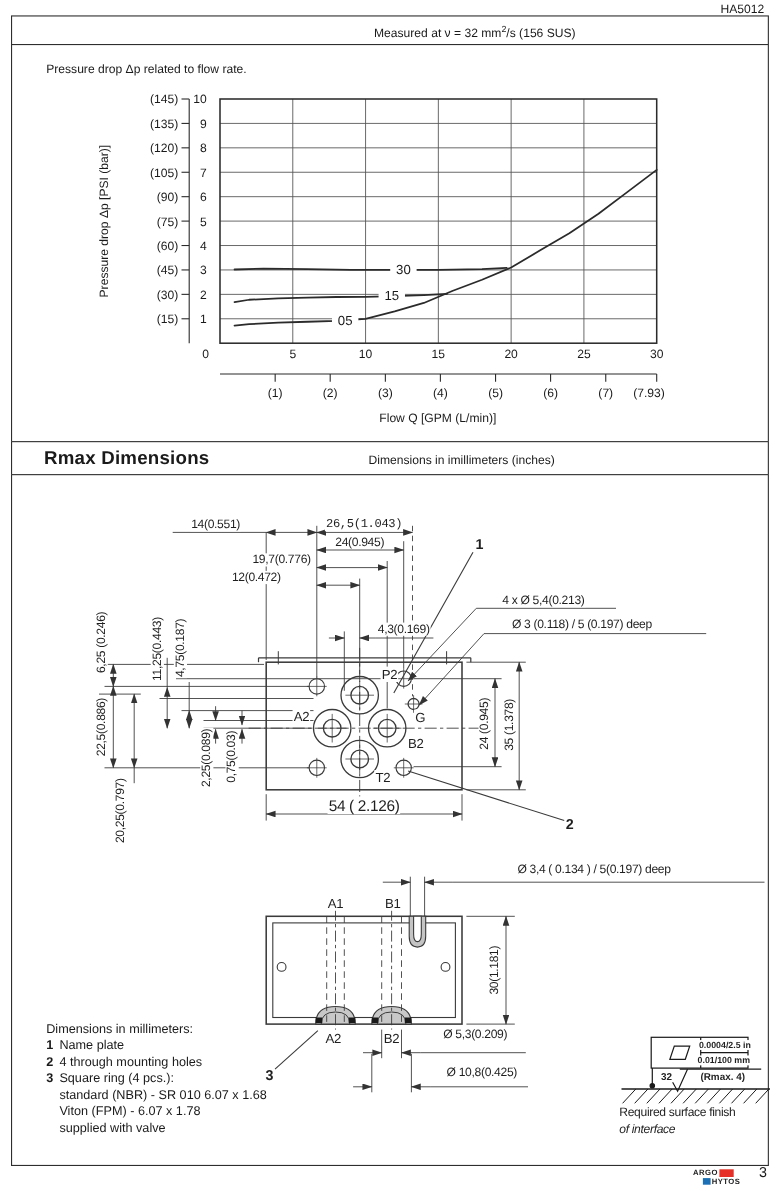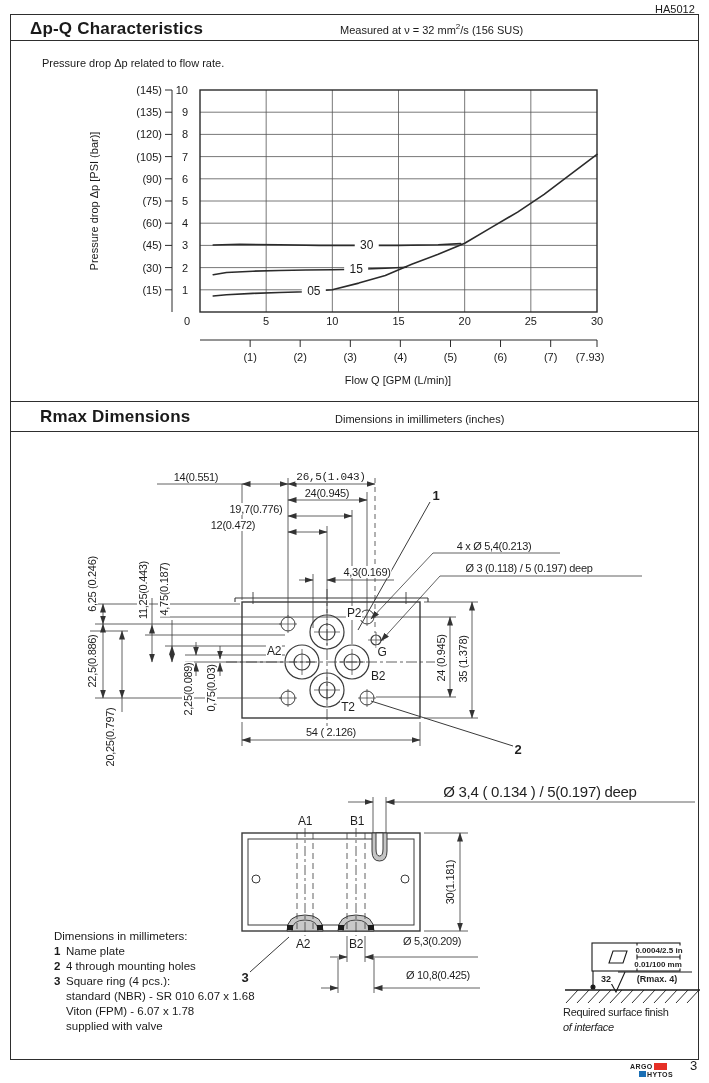--- a/index.html
+++ b/index.html
@@ -9,21 +9,21 @@
   .h1{position:absolute;font-size:17px;font-weight:bold;letter-spacing:.2px;}
   .small{position:absolute;font-size:11px;}
   sup{font-size:8px;}
   #geom{position:absolute;left:0;top:0;pointer-events:none;}
   #labels{position:absolute;left:0;top:0;width:709px;height:1083px;pointer-events:none;}
   #labels span{position:absolute;transform:translate(-50%,-50%);white-space:nowrap;
         background:#fff;padding:0 1px;letter-spacing:-0.3px;color:#1f1f1f;}
   #labels span.rot{transform:translate(-50%,-50%) rotate(-90deg);}
   #labels span.lft{transform:translate(0,-50%);}
   #labels span.b{font-weight:bold;letter-spacing:0;}
-  #notes{position:absolute;left:42px;top:929px;font-size:11.5px;line-height:15px;margin-left:12px;}
+  #notes{position:absolute;left:42px;top:929px;font-size:11.5px;line-height:15px;}
   #notes .num{font-weight:bold;display:inline-block;width:12px;}
   #notes .cont{padding-left:12px;}
   #footer-logo{position:absolute;left:630px;top:1062px;font-weight:bold;line-height:7px;}
   #footer-logo .r1,#footer-logo .r2{display:flex;align-items:center;height:8px;}
   #footer-logo .t{font-size:7px;letter-spacing:.4px;color:#222;}
   #footer-logo .red{width:13px;height:7px;background:#e63027;margin-left:1px;}
   #footer-logo .blue{width:7px;height:6px;background:#1a6fb5;margin-left:9px;margin-right:1px;}
   #page-num{position:absolute;left:690px;top:1058px;font-size:13px;}
 </style>
 </head>
@@ -31,21 +31,20 @@
 
 <div id="page">
 
   <div class="small" style="left:655px;top:3px;">HA5012</div>
 
   <div class="box" style="left:10px;top:14px;width:689px;height:27px;"></div>
   <div class="box" style="left:10px;top:40px;width:689px;height:362px;"></div>
   <div class="box" style="left:10px;top:401px;width:689px;height:31px;"></div>
   <div class="box" style="left:10px;top:431px;width:689px;height:629px;"></div>
 
-  <div class="h1" style="left:30px;top:19px;">Δp-Q Characteristics</div>
   <div class="small" style="left:340px;top:22px;">
     <span>Measured at  ν = 32 mm</span><sup>2</sup><span>/s (156 SUS)</span>
   </div>
   <div class="small" style="left:42px;top:57px;">Pressure drop Δp related to flow rate.</div>
 
   <div class="h1" style="left:40px;top:407px;">Rmax Dimensions</div>
   <div class="small" style="left:335px;top:413px;">Dimensions in imillimeters (inches)</div>
 
   <svg id="geom" width="709" height="1083" viewBox="0 0 709 1083">
     <defs>
@@ -351,29 +350,29 @@
       <span style="left: 529px; top: 568px; font-size: 11px;">Ø 3 (0.118) / 5 (0.197) deep</span>
       <span class="rot" style="left: 92px; top: 584px; font-size: 11px;">6,25 (0.246)</span>
       <span class="rot" style="left: 143px; top: 590px; font-size: 11px;">11,25(0.443)</span>
       <span class="rot" style="left: 164px; top: 589px; font-size: 11px;">4,75(0.187)</span>
       <span class="rot" style="left: 92px; top: 661px; font-size: 11px;">22,5(0.886)</span>
       <span class="rot" style="left: 110px; top: 737px; font-size: 11px;">20,25(0.797)</span>
       <span class="rot" style="left: 188px; top: 689px; font-size: 11px;">2,25(0.089)</span>
       <span class="rot" style="left: 211px; top: 688px; font-size: 11px;">0,75(0.03)</span>
       <span class="rot" style="left: 441px; top: 658px; font-size: 11px;">24 (0.945)</span>
       <span class="rot" style="left: 463px; top: 659px; font-size: 11px;">35 (1.378)</span>
-      <span style="left: 331px; top: 732px; font-size: 11px;">54 ( 2.126)</span>
+      <span style="left: 331px; top: 732px; font-size: 14px;">54 ( 2.126)</span>
       <span style="left: 354px; top: 613px; font-size: 12px;">P2</span>
       <span style="left: 274px; top: 651px; font-size: 12px;">A2</span>
       <span style="left: 382px; top: 652px; font-size: 12px;">G</span>
       <span style="left: 378px; top: 676px; font-size: 12px;">B2</span>
       <span style="left: 348px; top: 707px; font-size: 12px;">T2</span>
       <span class="b" style="left: 436px; top: 495px; font-size: 13px;">1</span>
       <span class="b" style="left: 518px; top: 749px; font-size: 13px;">2</span>
-      <span style="left: 540px; top: 791px; font-size: 15px;">Ø 3,4 ( 0.134 ) / 5(0.197) deep</span>
+      <span style="left: 540px; top: 791px; font-size: 11px;">Ø 3,4 ( 0.134 ) / 5(0.197) deep</span>
       <span style="left: 305px; top: 821px; font-size: 12px;">A1</span>
       <span style="left: 357px; top: 821px; font-size: 12px;">B1</span>
       <span class="rot" style="left: 450px; top: 882px; font-size: 11px;">30(1.181)</span>
       <span style="left: 303px; top: 944px; font-size: 12px;">A2</span>
       <span style="left: 356px; top: 944px; font-size: 12px;">B2</span>
       <span style="left: 432px; top: 941px; font-size: 11px;">Ø 5,3(0.209)</span>
       <span style="left: 438px; top: 975px; font-size: 11px;">Ø 10,8(0.425)</span>
       <span class="b" style="left: 245px; top: 977px; font-size: 13px;">3</span>
       <span class="b" style="left: 659px; top: 950px; font-size: 8px;">0.0004/2.5 in</span>
       <span class="b" style="left: 658px; top: 964px; font-size: 8px;">0.01/100 mm</span>

